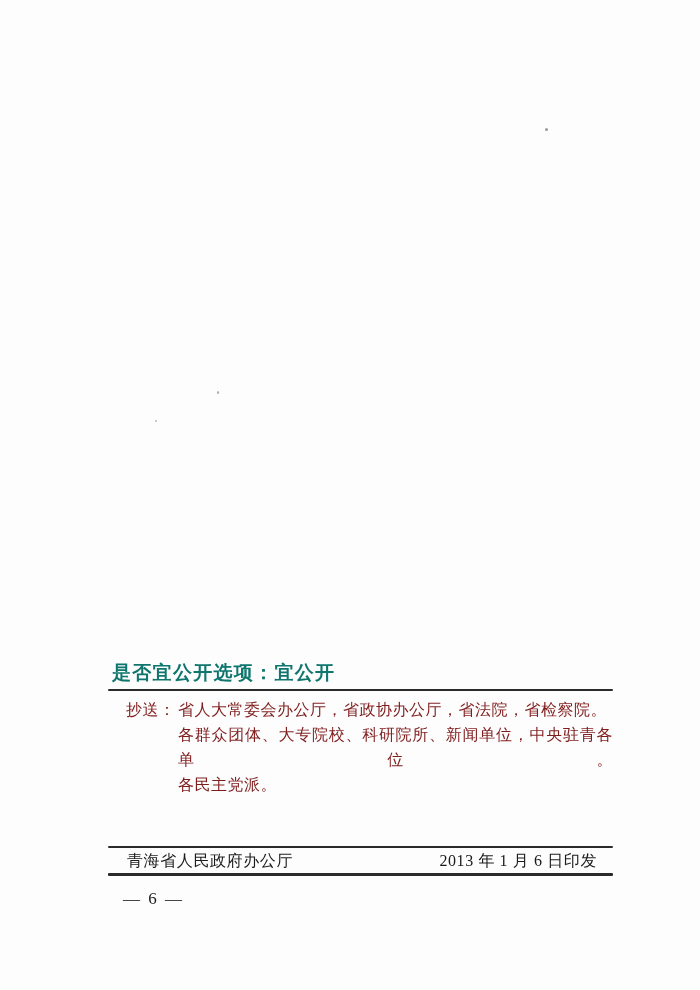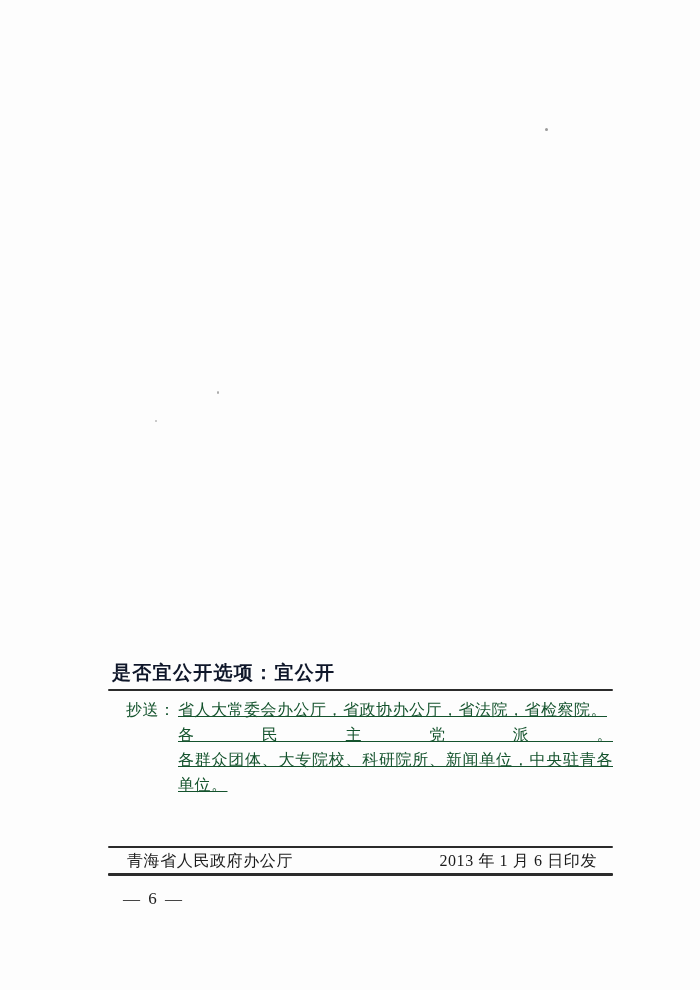--- a/index.html
+++ b/index.html
@@ -22,21 +22,21 @@
   
   .disclosure-note {
     position: absolute;
     left: 112px;
     top: 661px;
     font-family: "Liberation Sans", sans-serif;
     font-weight: 700;
     font-size: 19px;
     line-height: 23px;
     letter-spacing: 1.3px;
-    color: #0f172a;
+    color: #0f766e;
     white-space: nowrap;
   }
 
   
   .rule {
     position: absolute;
     left: 108px;
     width: 505px;
     height: 2px;
     background: #2b2b2b;
@@ -48,22 +48,21 @@
 
   
   .copy-section {
     position: absolute;
     left: 126px;
     top: 697px;
     width: 487px;
     font-size: 16px;
     line-height: 25px;
     letter-spacing: 0.5px;
-    color: #14532d;
-    text-decoration: underline;
+    color: #7f1d1d;
   }
   .copy-label {
     position: absolute;
     left: 0;
     top: 0;
     white-space: nowrap;
   }
   .copy-items {
     margin-left: 52px;
     width: 435px;
@@ -124,22 +123,22 @@
 <div class="document">
 
   <div class="disclosure-note">是否宜公开选项：宜公开</div>
 
   <div class="rule rule-top"></div>
 
   <div class="copy-section">
     <span class="copy-label">抄送：</span>
     <div class="copy-items">
       <div class="copy-item">省人大常委会办公厅，省政协办公厅，省法院，省检察院。</div>
+      <div class="copy-item">各群众团体、大专院校、科研院所、新闻单位，中央驻青各单位。</div>
       <div class="copy-item">各民主党派。</div>
-      <div class="copy-item">各群众团体、大专院校、科研院所、新闻单位，中央驻青各单位。</div>
     </div>
   </div>
 
   <div class="rule rule-mid"></div>
 
   <div class="footer-row">
     <span class="issuing-office">青海省人民政府办公厅</span>
     <span class="print-date">2013 年 1 月 6 日印发</span>
   </div>
 

